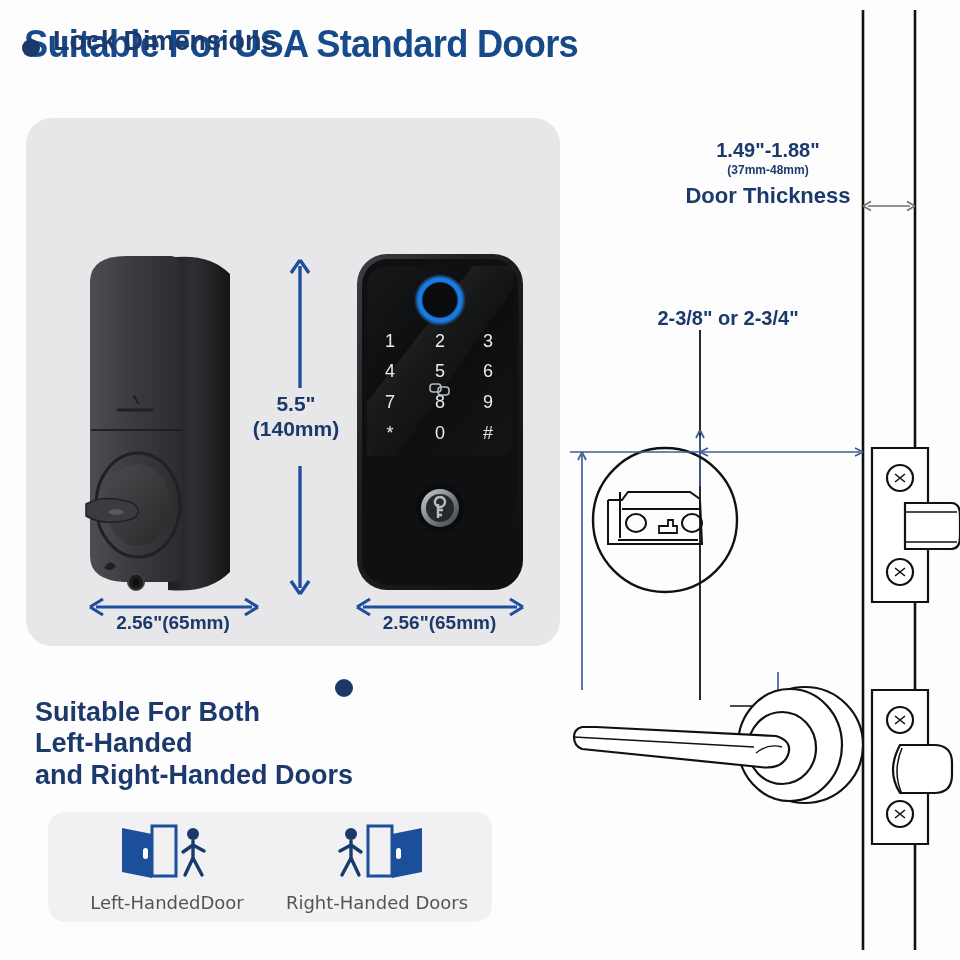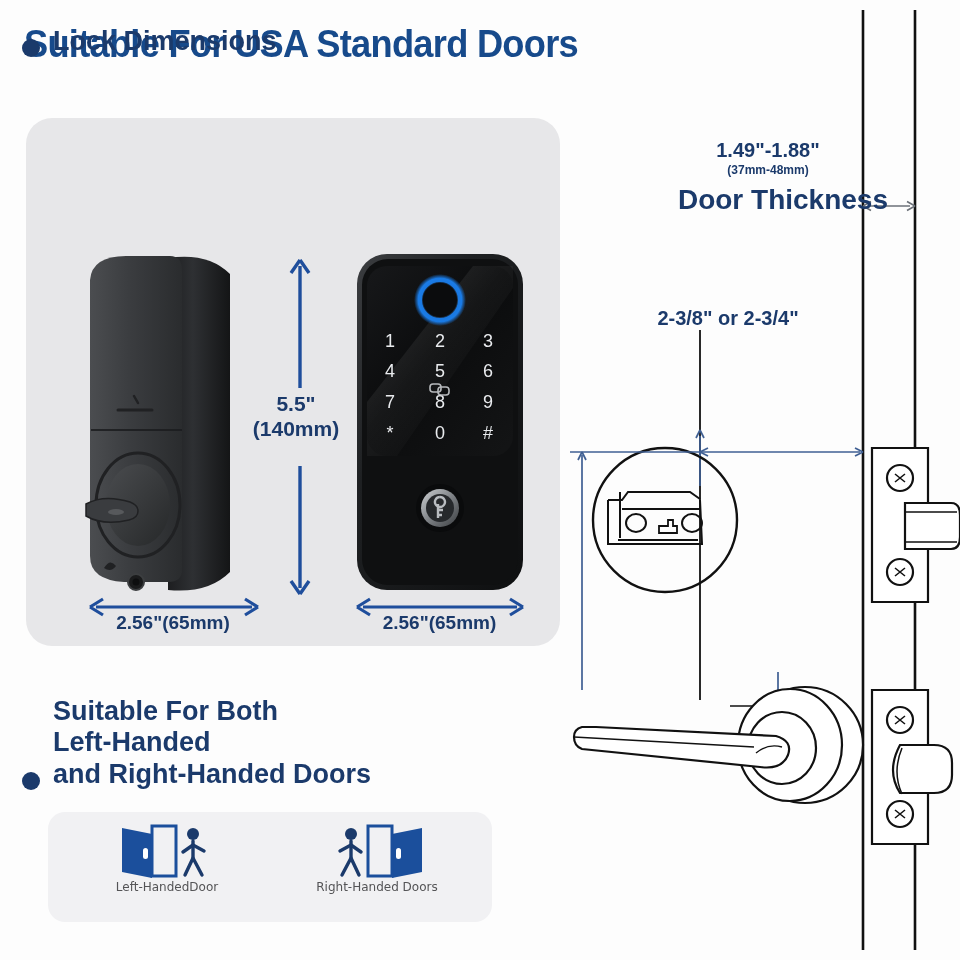--- a/index.html
+++ b/index.html
@@ -43,41 +43,41 @@
   
   .dimtxt{
     position:absolute;color:#1b3a6b;font-weight:bold;text-align:center;
     line-height:1.17;white-space:pre-line;
   }
   .h-label{left:240px;top:392px;width:112px;font-size:21px;}
   .w-left{left:88px;top:612px;width:170px;font-size:19px;}
   .w-right{left:352px;top:612px;width:175px;font-size:19px;}
 
   
-  .hand-head{left:22px;top:696px;}
+  .hand-head{left:22px;top:668px;flex-direction:column;}
   .hand-card{
     position:absolute;left:48px;top:812px;width:444px;height:110px;
     background:#f1f1f3;border-radius:17px;
   }
   .hand-item{position:absolute;top:822px;text-align:center;width:210px;}
   .hand-item.l{left:62px;}
   .hand-item.r{left:272px;}
   .hand-cap{
-    font-size:12px;color:#545456;margin-top:0;
+    font-size:18px;color:#545456;margin-top:12px;
     font-family:"DejaVu Sans",sans-serif;
   }
 
   
   .r-note{
     position:absolute;text-align:center;color:#1b3a6b;font-weight:bold;
     line-height:1.26;
   }
   .r-note .big{font-size:20px;}
   .r-note .sub{font-size:12px;}
-  .r-note .cap{font-size:28px;margin-top:4px;text-align:right;}
+  .r-note .cap{font-size:22px;margin-top:4px;}
   .note-thick{left:648px;top:138px;width:240px;}
   .note-backset{left:608px;top:306px;width:240px;}
 
   svg{display:block;overflow:visible;}
 </style>
 </head>
 <body>
 
 <div id="stage">
 

